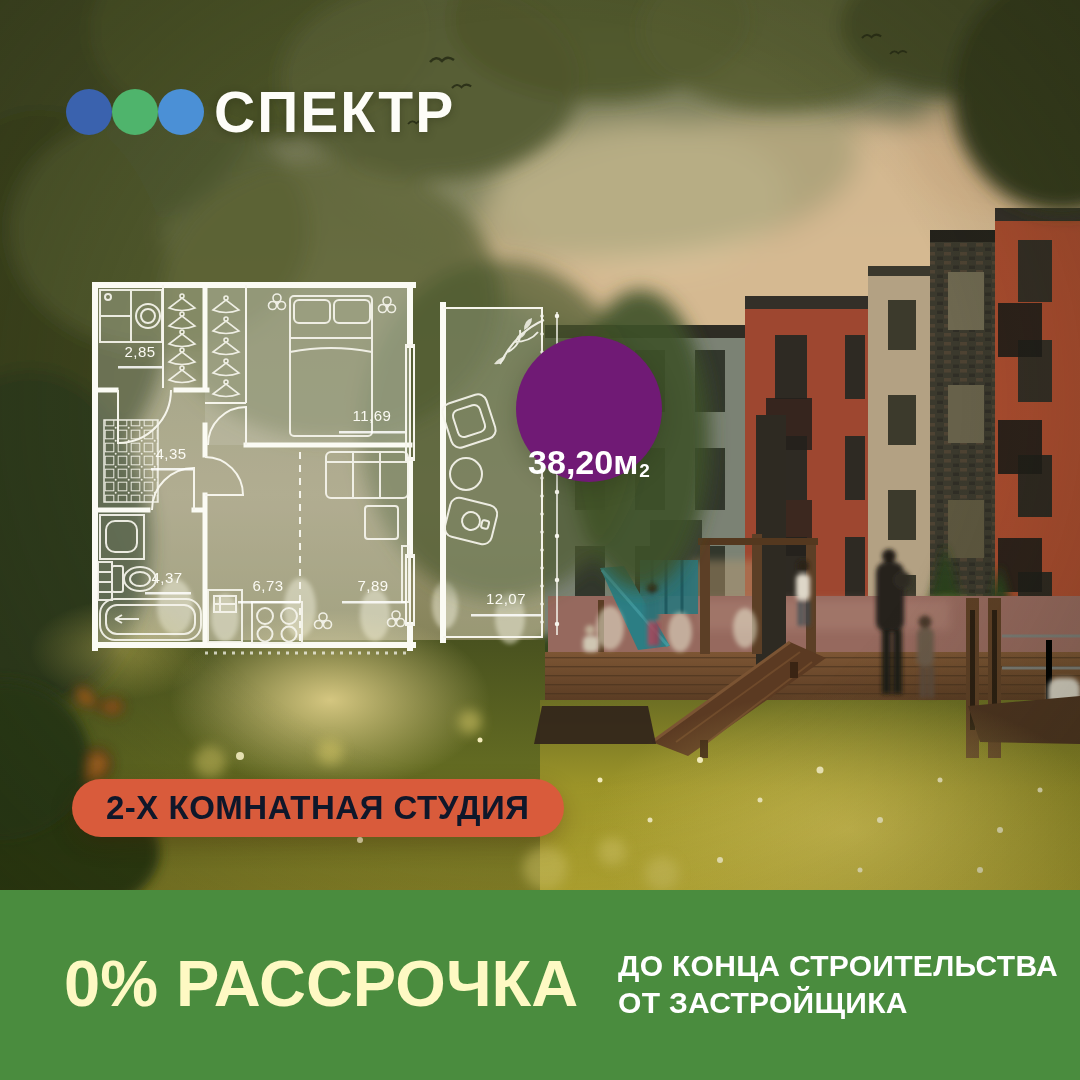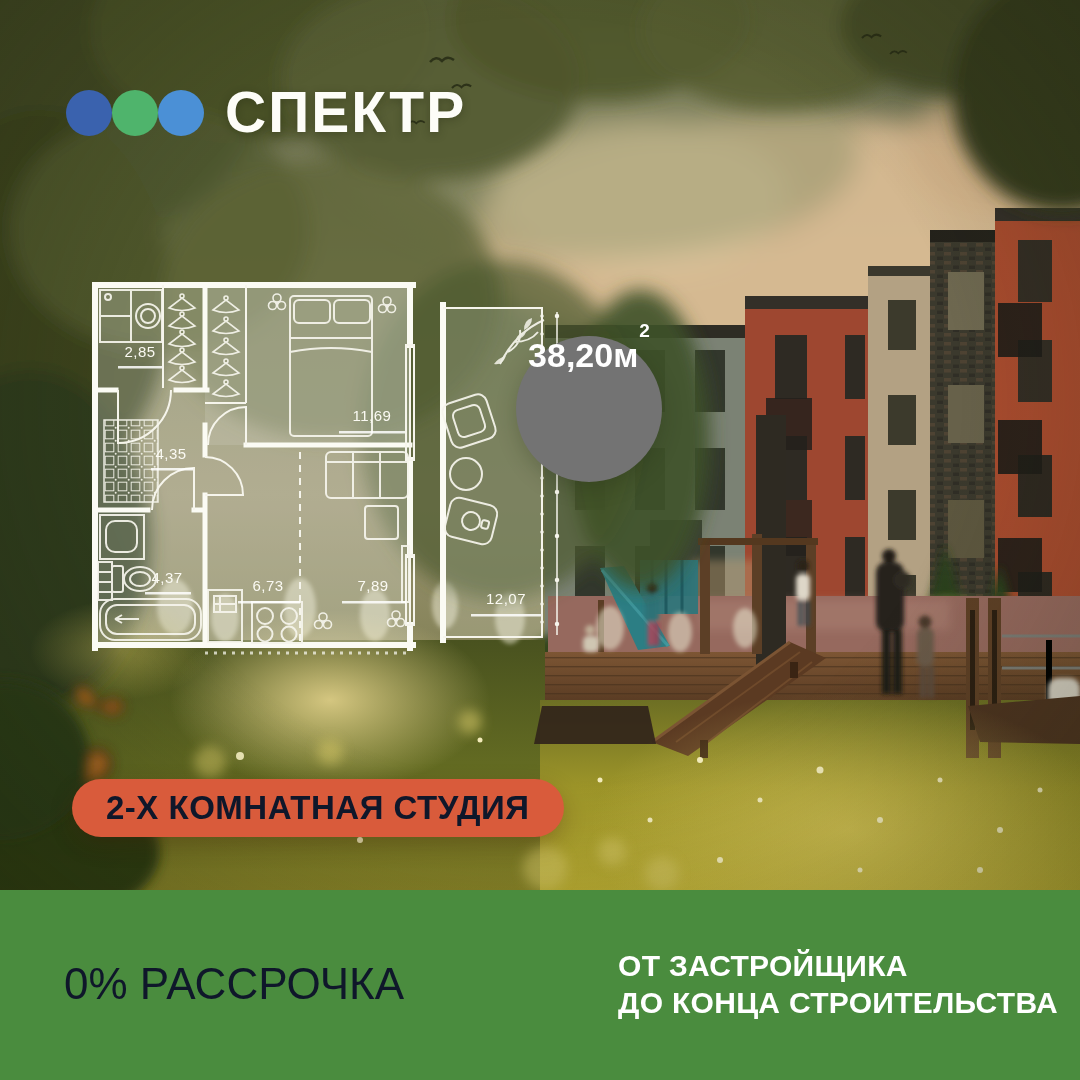--- a/index.html
+++ b/index.html
@@ -2,35 +2,35 @@
 <html><head>
 <meta charset="utf-8">
 <style>
   html,body{margin:0;padding:0;background:#1c2012;}
   .poster{position:relative;width:1080px;height:1080px;overflow:hidden;
           font-family:"Liberation Sans","DejaVu Sans",sans-serif;}
   .poster svg.bg,.poster svg.plan{position:absolute;left:0;top:0;}
   .vignette{position:absolute;left:0;top:0;width:1080px;height:890px;z-index:2;pointer-events:none;
             background:radial-gradient(ellipse at 50% 45%, rgba(0,0,0,0) 55%, rgba(25,30,12,.30) 100%);}
   svg.plan{z-index:3;}
-  .brand{position:absolute;left:66px;top:84px;z-index:5;display:flex;align-items:flex-end;gap:19px;}
+  .brand{position:absolute;left:66px;top:84px;z-index:5;display:flex;align-items:flex-start;gap:8px;}
   .logo-text{color:#fdfdf8;font-size:57px;font-weight:800;letter-spacing:2px;line-height:1;
              text-shadow:0 2px 8px rgba(35,40,18,.35);}
   .tagline{position:absolute;left:512px;top:83px;z-index:5;color:#f4f2ea;font-size:26px;
            line-height:34px;letter-spacing:.6px;font-weight:400;text-shadow:0 1px 6px rgba(35,40,18,.35);}
   .area-badge{position:absolute;left:516px;top:336px;width:146px;height:146px;z-index:4;
-              background:#737373;border-radius:50%;display:flex;align-items:flex-start;justify-content:center;
+              background:#701a75;border-radius:50%;display:flex;align-items:flex-end;justify-content:center;
               color:#fff;font-size:34px;font-weight:700;box-shadow:0 6px 20px rgba(30,40,15,.25);}
   .area-badge sup{font-size:19px;margin-top:-16px;margin-left:1px;}
   .apt-badge{position:absolute;left:72px;top:779px;height:58px;z-index:5;background:#d95b3b;
              border-radius:29px;padding:0 34px;display:flex;align-items:center;color:#0f172a;
              font-size:33px;font-weight:700;letter-spacing:.5px;box-shadow:0 8px 22px rgba(60,30,10,.28);}
   .offer-band{position:absolute;left:0;top:890px;width:1080px;height:190px;z-index:6;background:#4a8c3e;}
-  .offer-headline{position:absolute;left:64px;top:50%;transform:translateY(-52%);color:#0f172a;
-                  font-size:44px;font-weight:400;letter-spacing:0;white-space:nowrap;}
+  .offer-headline{position:absolute;left:64px;top:50%;transform:translateY(-52%);color:#fef9c3;
+                  font-size:65px;font-weight:700;letter-spacing:0;white-space:nowrap;}
   .offer-sub{position:absolute;left:618px;top:50%;transform:translateY(-52%);color:#fff;
              font-size:30px;font-weight:700;line-height:37px;letter-spacing:.3px;}
   .plan text{font-family:"Liberation Sans","DejaVu Sans",sans-serif;font-size:15px;fill:#fbfaf3;
              letter-spacing:.5px;text-anchor:middle;}
 </style>
 </head>
 <body>
 
 <div class="poster">
 
@@ -448,18 +448,18 @@
   <div class="area-badge">
     <span>38,20м</span>
       <sup>2</sup>
   </div>
 
   <div class="apt-badge">2-Х КОМНАТНАЯ СТУДИЯ</div>
 
   <footer class="offer-band">
     <div class="offer-headline">0% РАССРОЧКА</div>
     <div class="offer-sub">
+      <div>ДО КОНЦА СТРОИТЕЛЬСТВА</div>
       <div>ОТ ЗАСТРОЙЩИКА</div>
-      <div>ДО КОНЦА СТРОИТЕЛЬСТВА</div>
     </div>
   </footer>
 
 </div>
 
 </body></html>

